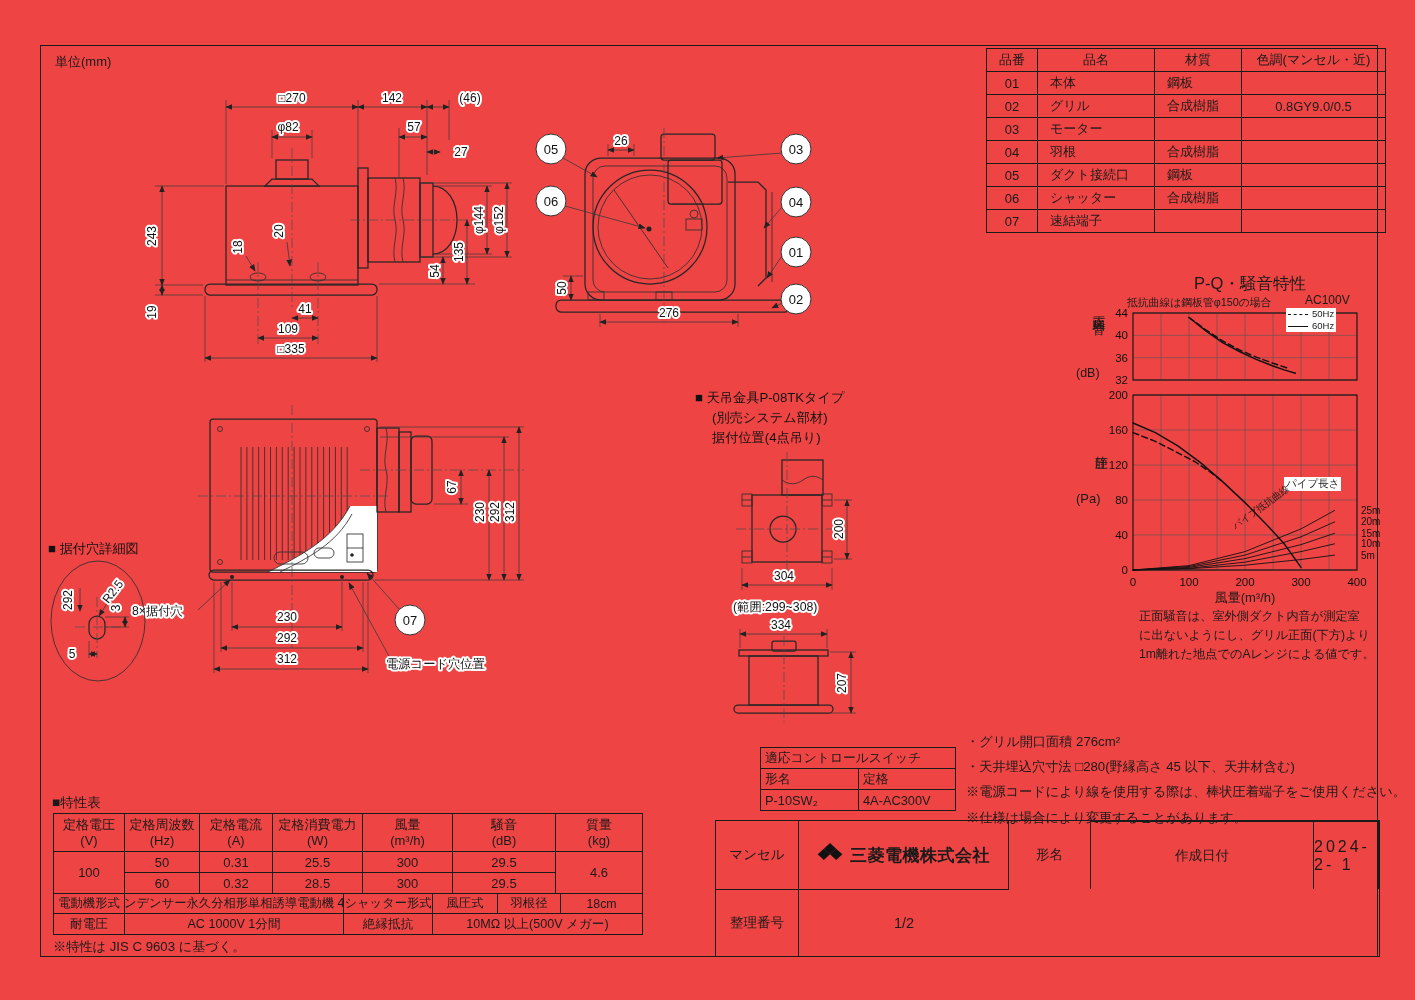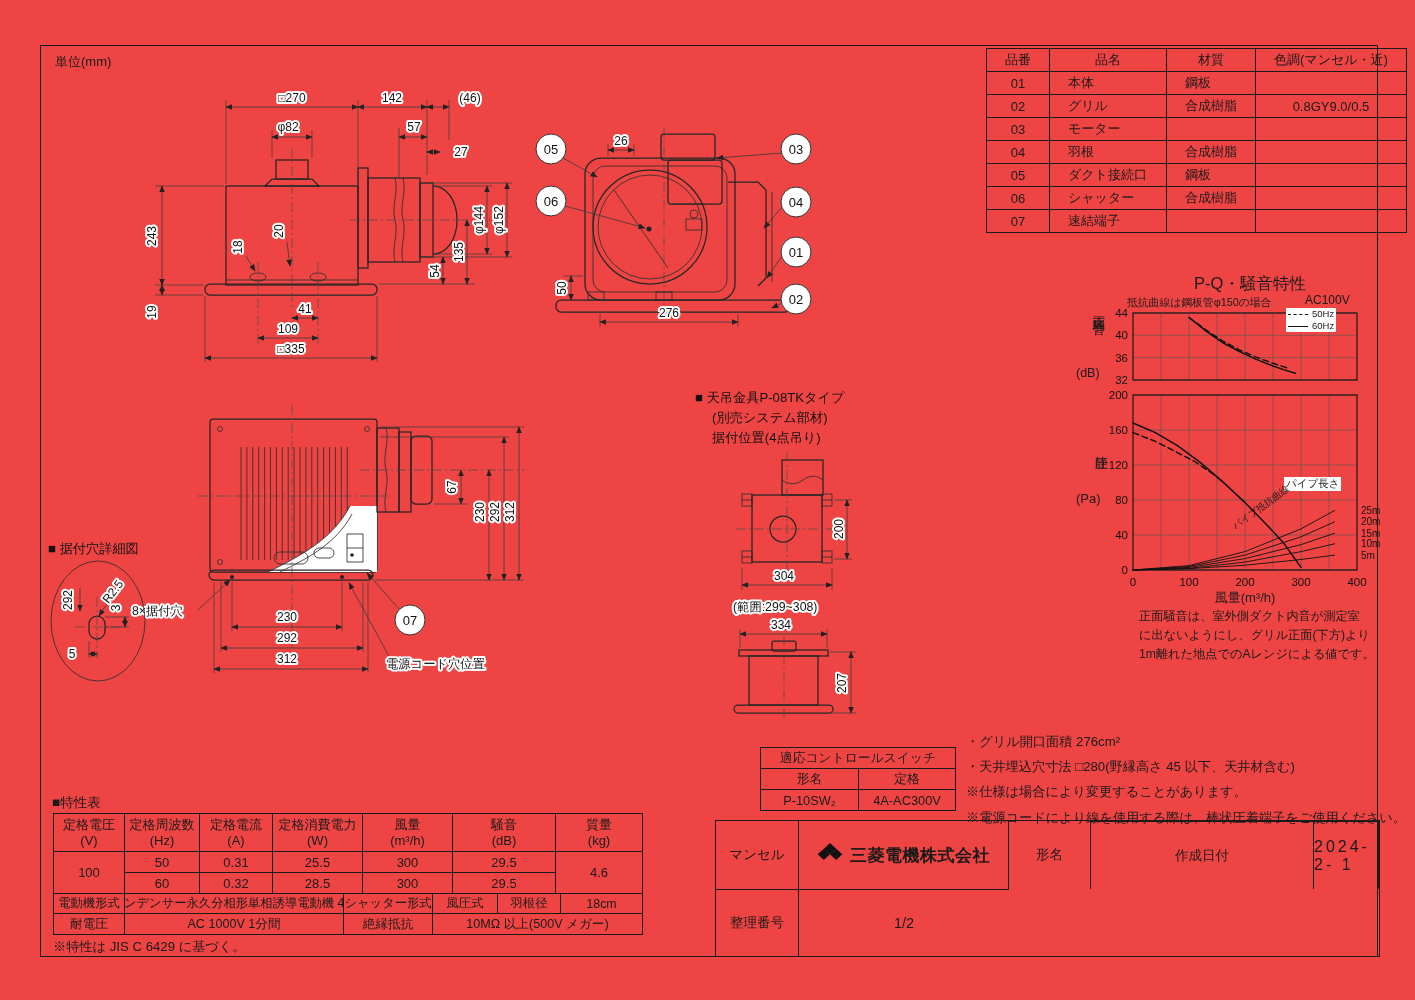--- a/index.html
+++ b/index.html
@@ -16,26 +16,26 @@
   .dt{font-size:12px;fill:#111;font-family:"Liberation Sans",sans-serif;
       paint-order:stroke;stroke:#fff;stroke-width:4px;stroke-linejoin:round}
   .lbl{font-size:12.3px;fill:#111;paint-order:stroke;stroke:#fff;stroke-width:4px;stroke-linejoin:round}
   .ttl{font-size:13.2px;fill:#111}
   .ct{font-size:13px;fill:#111;text-anchor:middle}
   .callout{fill:#fff;stroke:#333;stroke-width:1}
   .mask{fill:#fff;stroke:none}
   .filldot{fill:#222;stroke:none}
   
   .ptable{position:absolute;left:986px;top:48px;border-collapse:collapse;font-size:13px;table-layout:fixed}
-  .ptable td,.ptable th{border:1.2px solid #1a1a1a;padding:0 18px;height:22px;font-weight:normal;overflow:hidden;white-space:nowrap}
+  .ptable td,.ptable th{border:1.2px solid #1a1a1a;padding:0 12px;height:22px;font-weight:normal;overflow:hidden;white-space:nowrap}
   .ptable th{text-align:center}
   .tc{text-align:center}
   
   .cstable{position:absolute;left:760px;top:747px;border-collapse:collapse;font-size:12.8px;table-layout:fixed}
-  .cstable td{border:1.2px solid #1a1a1a;text-align:center;height:20px;padding:0 4px;white-space:nowrap}
+  .cstable td{border:1.2px solid #1a1a1a;text-align:left;height:20px;padding:0 4px;white-space:nowrap}
   
   .notes{position:absolute;left:966px;top:729px;font-size:13.2px;line-height:25.2px;white-space:nowrap}
   
   .spec-title{position:absolute;left:52px;top:794px;font-size:13.5px}
   .spec-wrap{position:absolute;left:53px;top:813px;width:588px;border:1.5px solid #1a1a1a}
   .sgrid{display:grid;font-size:13px}
   .sgrid>div{border-right:1.1px solid #1a1a1a;border-bottom:1.1px solid #1a1a1a;
              display:flex;align-items:center;justify-content:center;white-space:nowrap;overflow:hidden}
   .sgrid>div.nr{border-right:none}
   .sgrid>div.nb{border-bottom:none}
@@ -514,22 +514,22 @@
     <tr>
       <td>P-10SW₂</td>
       <td>4A-AC300V</td>
     </tr>
   </tbody>
     </table>
 
   <div class="notes">
     <div>・グリル開口面積 276cm²</div>
     <div>・天井埋込穴寸法 □280(野縁高さ 45 以下、天井材含む)</div>
+    <div>※電源コードにより線を使用する際は、棒状圧着端子をご使用ください。</div>
     <div>※仕様は場合により変更することがあります。</div>
-    <div>※電源コードにより線を使用する際は、棒状圧着端子をご使用ください。</div>
   </div>
 
   <div class="spec-title">■特性表</div>
   <div class="spec-wrap">
     <div class="sgrid sg-top">
       <div class="hc" style="grid-column:1;grid-row:1">
           <span>定格電圧</span>
           <span>(V)</span>
         </div>
       <div class="hc" style="grid-column:2;grid-row:1">
@@ -577,21 +577,21 @@
       <div>羽根径</div>
       <div class="nr">18cm</div>
     </div>
     <div class="sgrid sg-bot">
       <div class="nb">耐電圧</div>
       <div class="nb">AC 1000V 1分間</div>
       <div class="nb">絶縁抵抗</div>
       <div class="nb nr">10MΩ 以上(500V メガー)</div>
     </div>
   </div>
-  <div class="spec-note">※特性は JIS C 6429 に基づく。</div>
+  <div class="spec-note">※特性は JIS C 9603 に基づく。</div>
 
   <div class="tblock">
     <div class="tb-label">マンセル</div>
     <div class="company">
       <svg width="26" height="24" viewBox="0 0 24 22">
         <polygon points="12,0 17.7,5.2 12,10.4 6.3,5.2" fill="#111"></polygon>
         <polygon points="6.3,5.2 12,10.4 6.3,15.6 0.6,10.4" fill="#111"></polygon>
         <polygon points="17.7,5.2 23.4,10.4 17.7,15.6 12,10.4" fill="#111"></polygon>
       </svg>
       <span>三菱電機株式会社</span>

